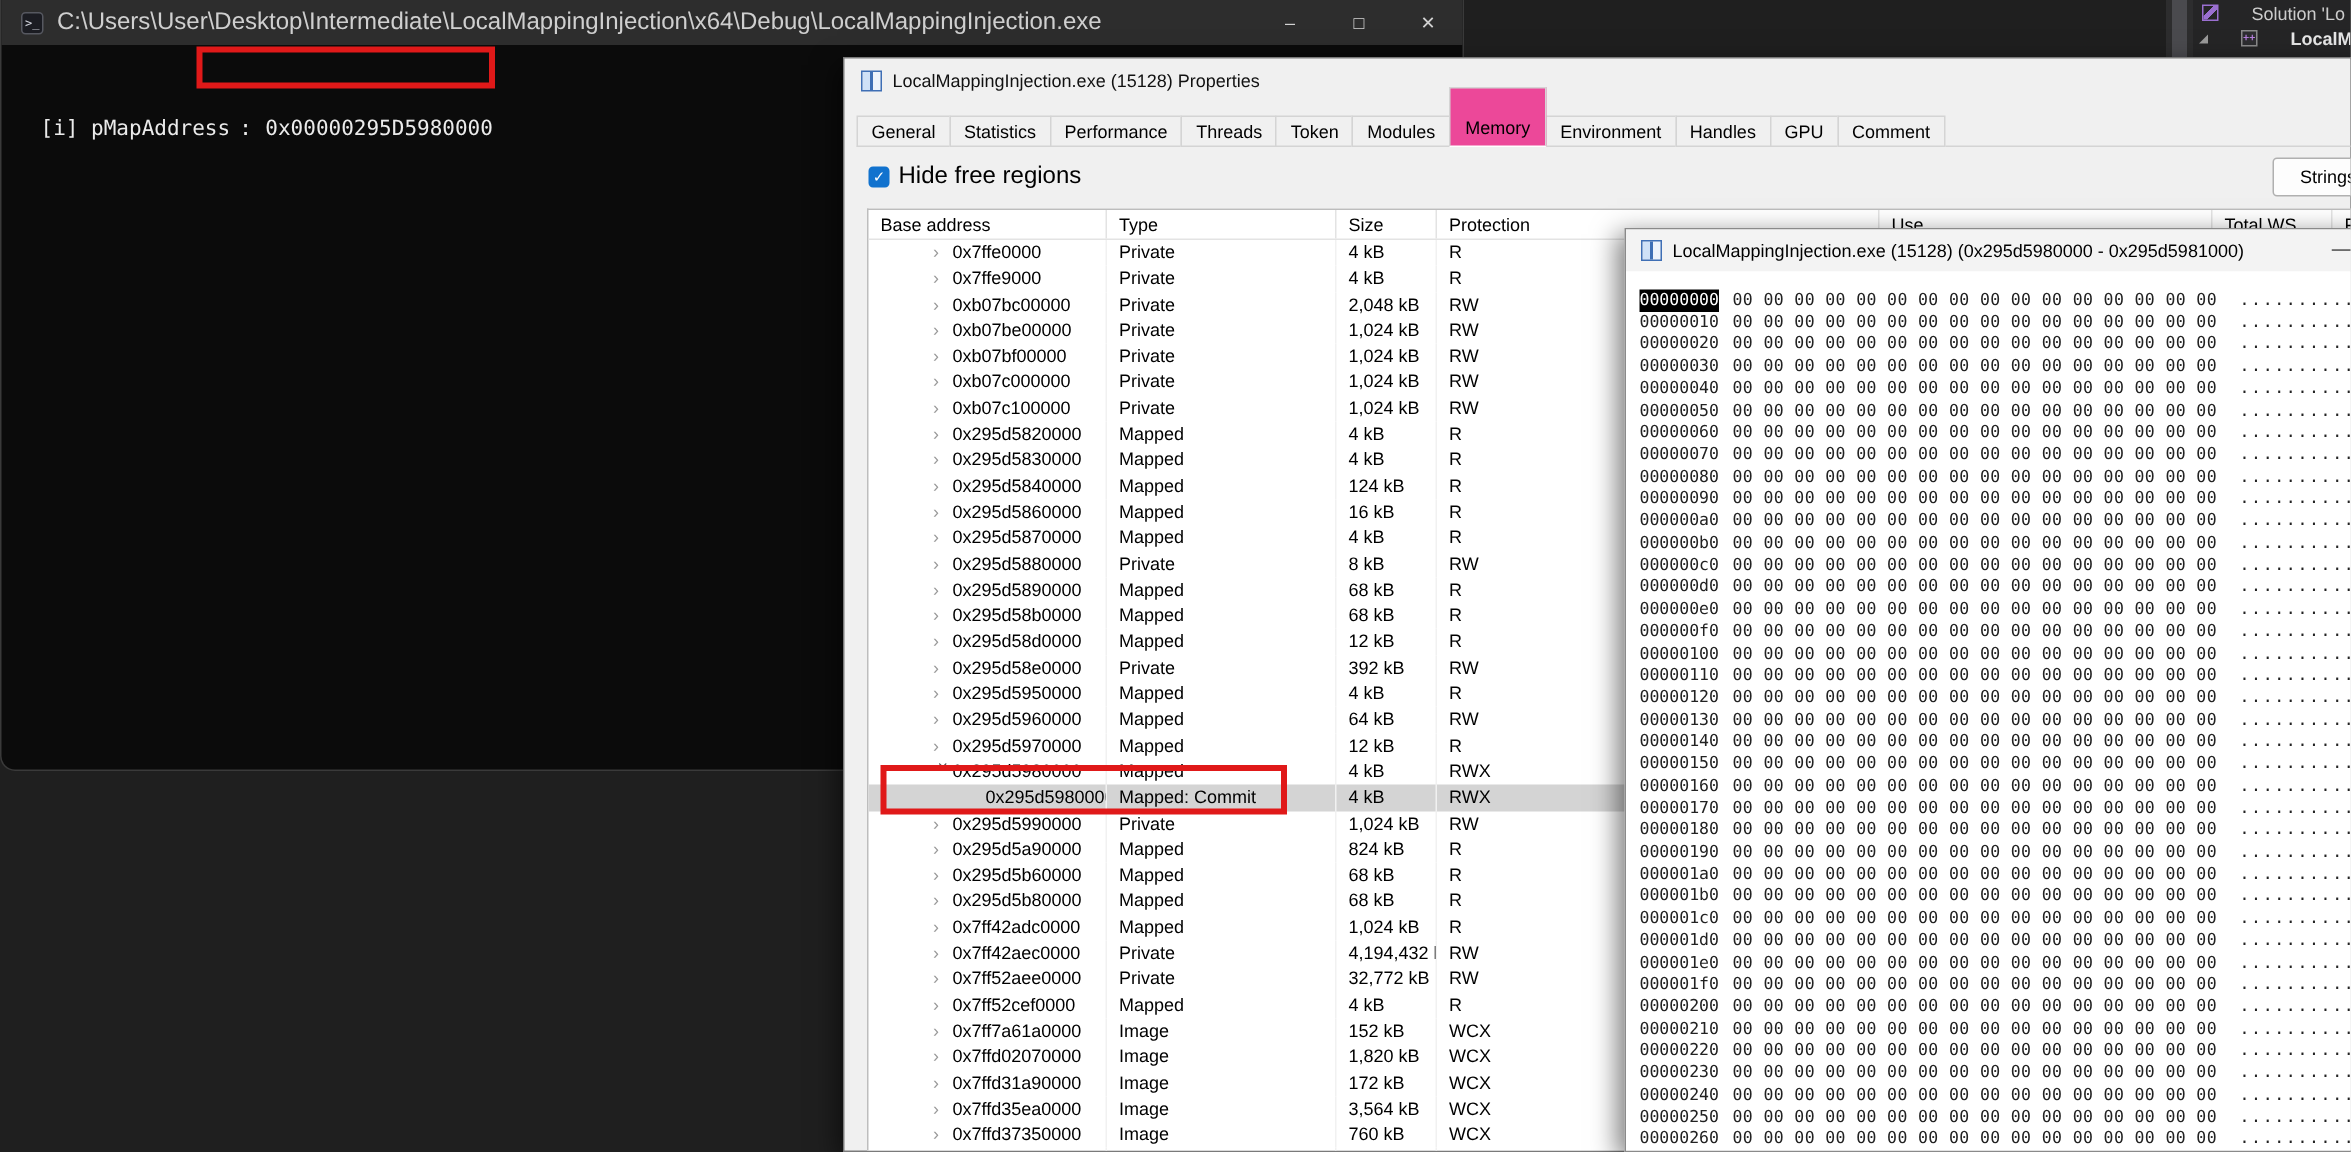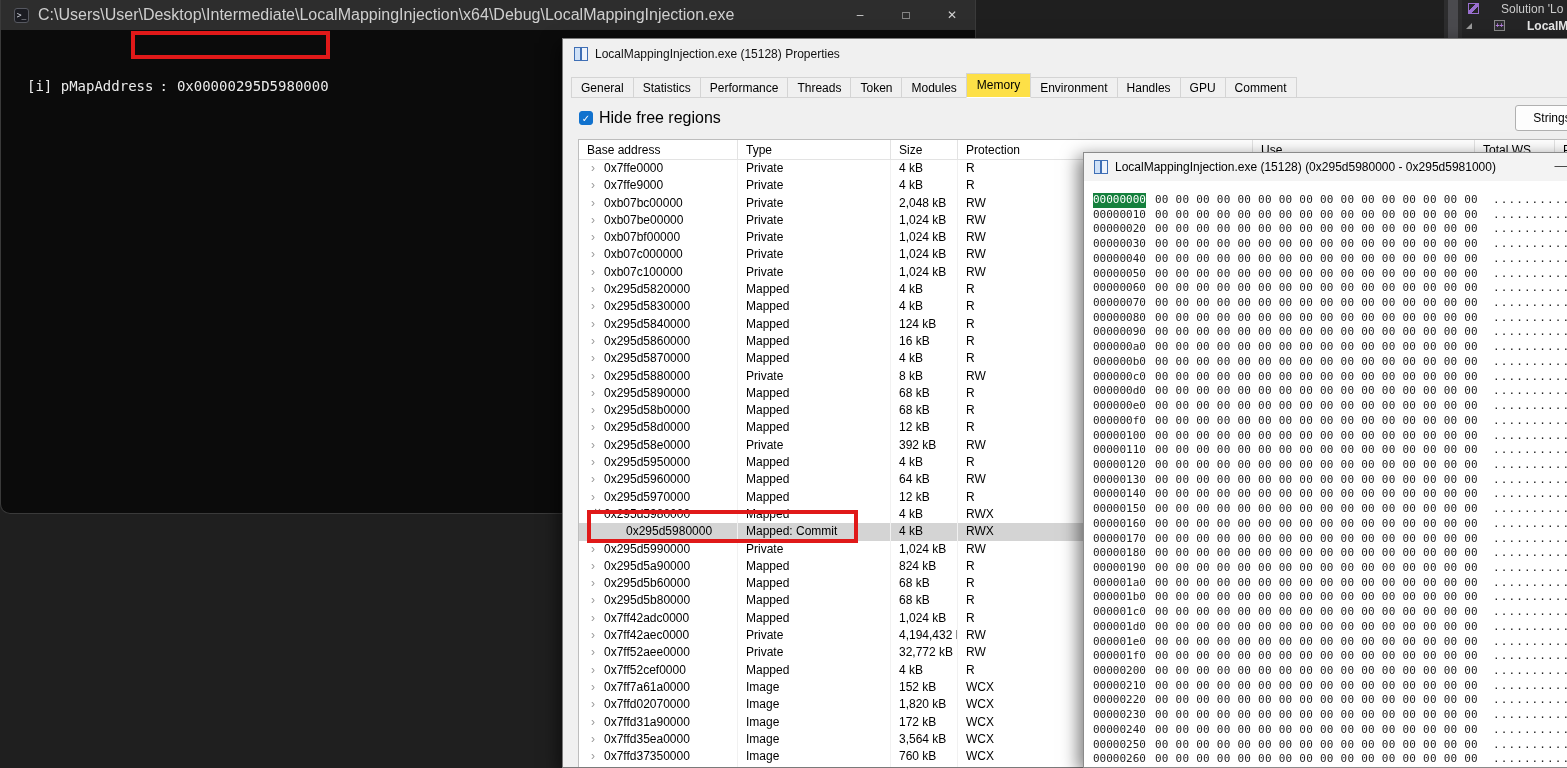--- a/index.html
+++ b/index.html
@@ -41,58 +41,58 @@
   
   .props{position:absolute;left:562px;top:38px;width:1020px;height:730px;z-index:20;
     background:#f0f0f0;border:1px solid #7a7a7a;box-shadow:-4px 5px 16px rgba(0,0,0,.55);}
   .props-title{height:30px;display:flex;align-items:center;padding-left:11px;color:#111;font-size:12px;}
   .app-icon{width:14px;height:14px;border:1px solid #3f6fb5;margin-right:7px;flex:0 0 auto;
     background:linear-gradient(90deg,#cfe1f7 0 40%,#3f6fb5 40% 58%,#eef3fb 58%);}
   .props-tabs{position:absolute;left:8px;top:33px;right:0;height:26px;display:flex;
     align-items:flex-end;border-bottom:1px solid #d4d4d4;}
   .tab{font-size:12px;color:#000;background:#f0f0f0;border:1px solid #d4d4d4;height:21px;
     padding:3px 9px;margin-right:-1px;margin-bottom:-1px;white-space:nowrap;}
-  .tab.active{background:#fde047;height:25px;padding:4px 10px;border-bottom:1px solid #fff;position:relative;z-index:2;}
+  .tab.active{background:#ec4899;height:25px;padding:19px 10px;border-bottom:1px solid #fff;position:relative;z-index:2;}
   .hide-free{position:absolute;left:16px;top:70px;display:flex;align-items:center;font-size:16px;color:#000;}
   .checkbox{width:14px;height:14px;background:#1172ce;border:1px solid #1172ce;border-radius:3px;
     color:#fff;font-size:10px;line-height:13px;text-align:center;margin-right:6px;}
   .checkbox::after{content:"\2713";}
   .strings-btn{position:absolute;left:952px;top:66px;width:84px;height:26px;background:#fdfdfd;
     border:1px solid #b0b0b0;border-radius:3px;font-size:12px;color:#000;text-align:center;line-height:24px;}
   .mem-table{position:absolute;left:15px;top:100px;bottom:0;width:1072px;background:#fff;
     border-left:1px solid #bdbdbd;border-top:1px solid #bdbdbd;overflow:hidden;
     --cols:159px 153px 67px 295px 222px 80px 88px;}
   .mem-head{display:grid;grid-template-columns:var(--cols);height:20px;border-bottom:1px solid #e3e3e3;}
   .mem-head .hc{font-size:12px;color:#000;padding:3px 8px;border-right:1px solid #e3e3e3;
     white-space:nowrap;overflow:hidden;}
   .hc.r,.mc.r{text-align:left;}
   .mem-body{position:absolute;top:20px;left:0;right:0;bottom:0;}
   .mrow{display:grid;grid-template-columns:var(--cols);height:17.3px;align-items:center;}
   .mrow.selected{background:#d4d4d4;}
   .mc{font-size:12px;color:#000;padding:0 8px;white-space:nowrap;overflow:hidden;border-right:1px solid #f1f1f1;height:100%;line-height:17.3px;}
-  .mc.base{padding-left:12px;}
+  .mc.base{padding-left:12px;margin-left:31px;}
   .mrow.child .mc.base{padding-left:47px;}
   .chev{display:inline-block;color:#9a9a9a;font-size:12px;width:13px;}
   .chev.expanded{transform:rotate(90deg);color:#555;width:13px;}
   .redbox2{position:absolute;left:24px;top:471px;width:271px;height:33px;
     border:4px solid var(--ann);z-index:6;pointer-events:none;}
 
   
   .hexwin{position:absolute;left:1083px;top:152px;width:520px;height:616px;z-index:30;
     background:#fff;border:1px solid #8a8a8a;box-shadow:-5px 4px 16px rgba(0,0,0,.5);}
   .hex-title{height:28px;background:#f3f3f3;display:flex;align-items:center;padding-left:10px;
     font-size:12px;color:#000;position:relative;}
   .hex-min{position:absolute;left:462px;top:0;width:30px;height:28px;text-align:center;
     line-height:26px;color:#333;font-size:13px;}
   .hex-content{position:absolute;left:0;right:0;top:28px;bottom:0;background:#fff;
     padding:12px 0 0 9px;font-family:"DejaVu Sans Mono",monospace;font-size:11px;
     line-height:14.72px;color:#222;white-space:pre;overflow:hidden;}
   .hrow{white-space:pre;}
   .haddr{display:inline-block;margin-right:9px;}
-  .haddr.sel{background:#15803d;color:#fff;}
+  .haddr.sel{background:#000000;color:#fff;}
   .hbytes{letter-spacing:.25px;}
   .hascii{margin-left:15px;letter-spacing:1.1px;}
 </style>
 </head>
 <body>
 
 <div class="vs-layer">
   <div class="vs-editor">
     <div>ion from 'void *'</div>
     <div>and actual parameter 4</div>

